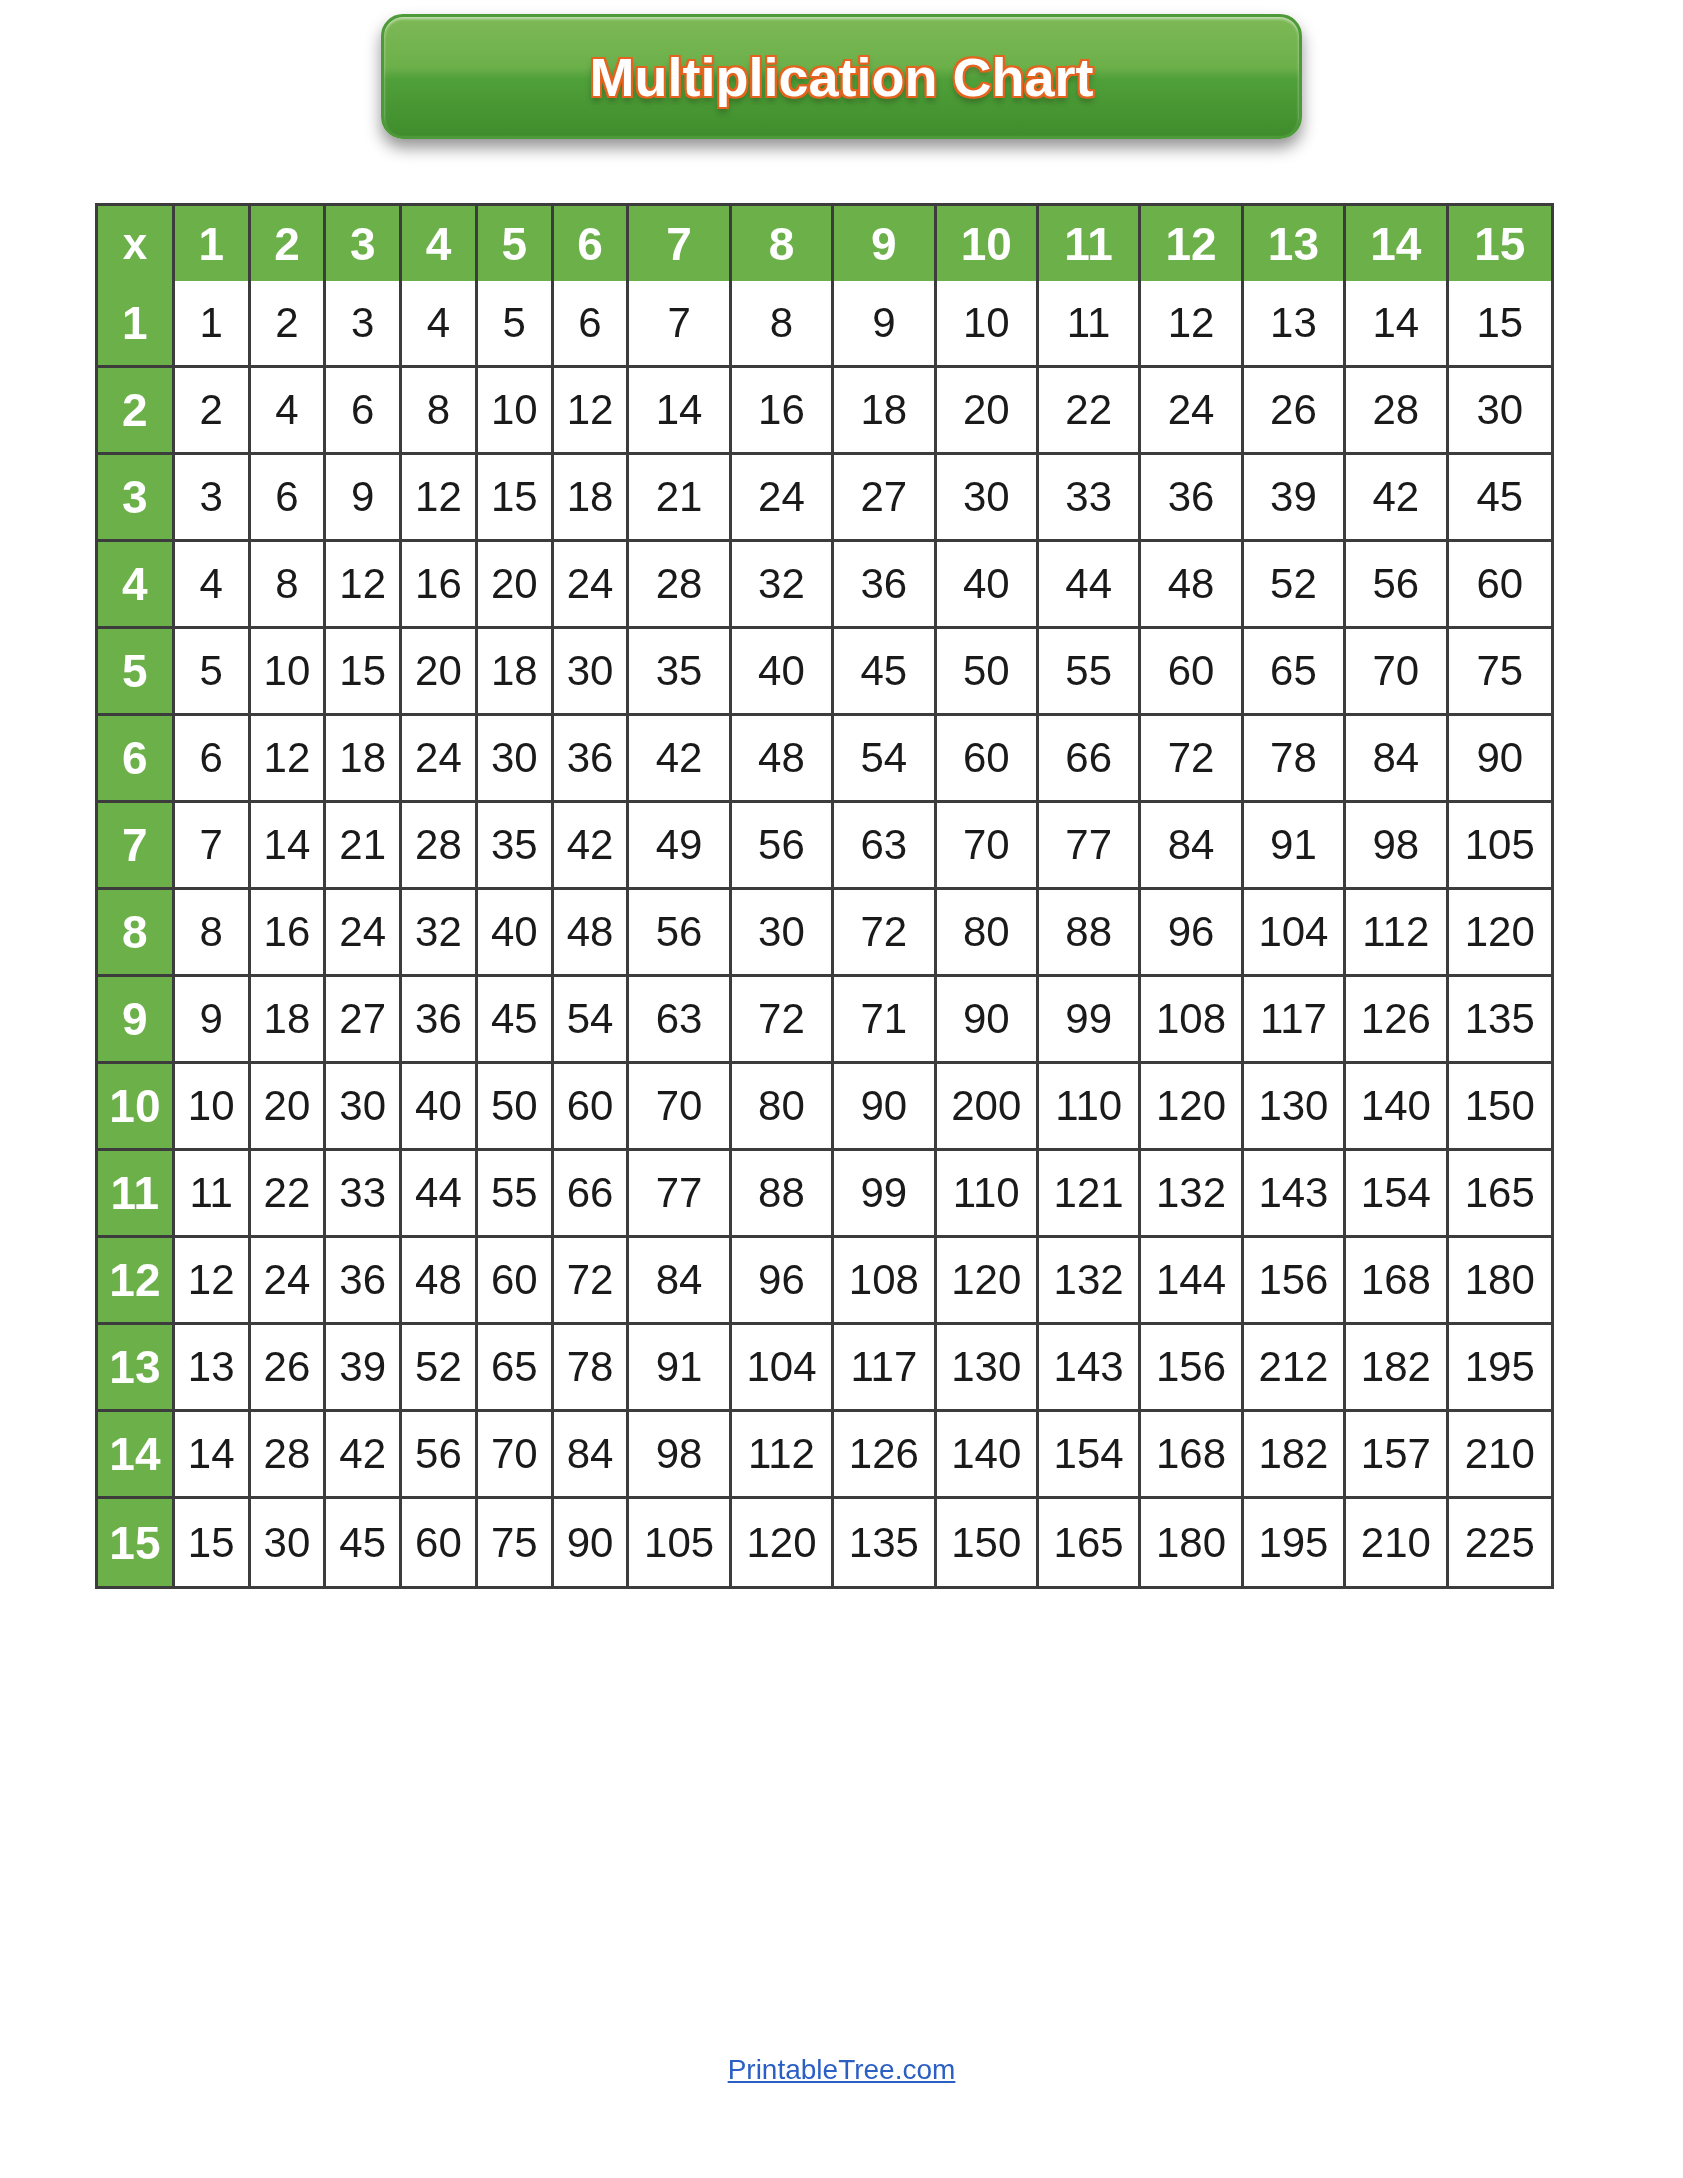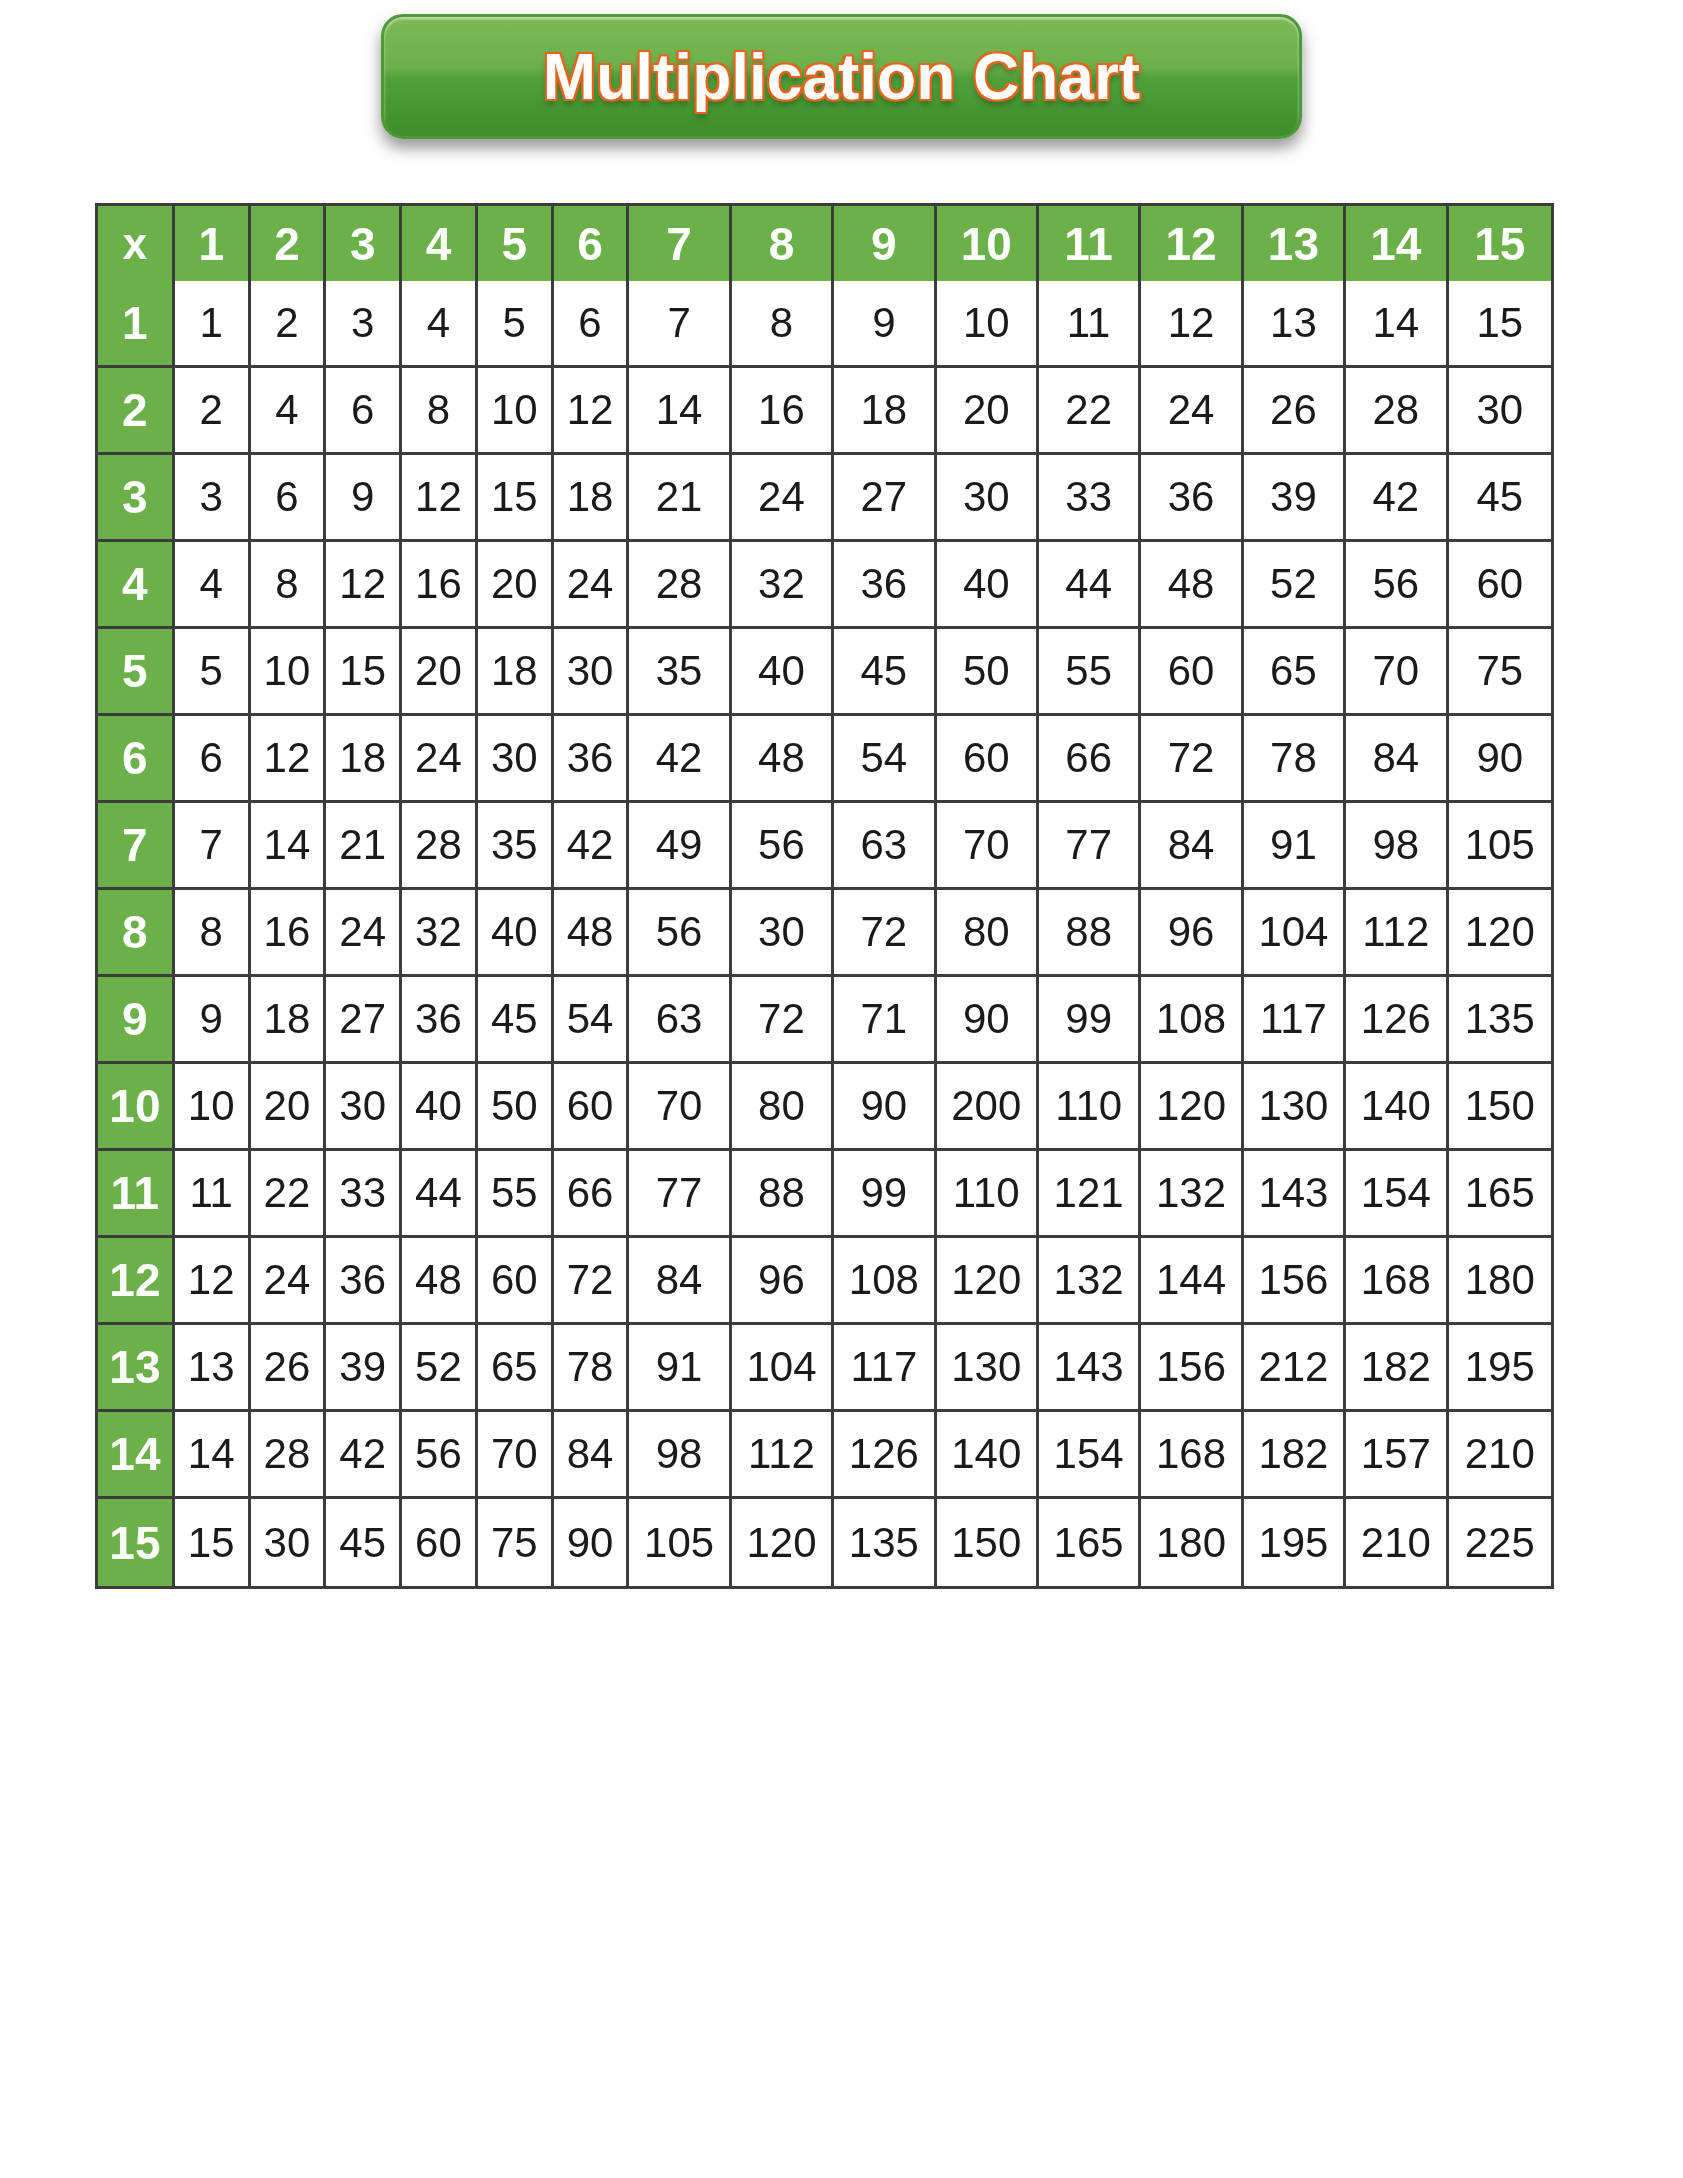--- a/index.html
+++ b/index.html
@@ -37,21 +37,21 @@
     border-radius: 22px;
     background: linear-gradient(to bottom, #7db956 0%, #6cb04a 42%, #50a03a 52%, #3f8c2c 100%);
     border: 3px solid #4e9a3a;
     box-shadow: 0 9px 16px rgba(0,0,0,0.42), inset 0 2px 3px rgba(255,255,255,0.55);
     display: flex;
     align-items: center;
     justify-content: center;
     box-sizing: border-box;
   }
   .title-text {
-    font-size: 64px;
+    font-size: 54px;
     font-weight: bold;
     color: #ffffff;
     letter-spacing: 0px;
     text-shadow:
        2px 0 0 #e4641f, -2px 0 0 #e4641f, 0 2px 0 #e4641f, 0 -2px 0 #e4641f,
        2px 2px 0 #e4641f, -2px 2px 0 #e4641f, 2px -2px 0 #e4641f, -2px -2px 0 #e4641f,
        0 5px 7px rgba(0,0,0,0.35);
     white-space: nowrap;
   }
 
@@ -451,15 +451,18 @@
           <td>165</td>
           <td>180</td>
           <td>195</td>
           <td>210</td>
           <td>225</td>
         </tr>
       </tbody>
     </table>
   </div>
 
+  <div class="footer">
+    <a href="#">PrintableTree.com</a>
+  </div>
 
 </div>
 
 
 </body></html>

